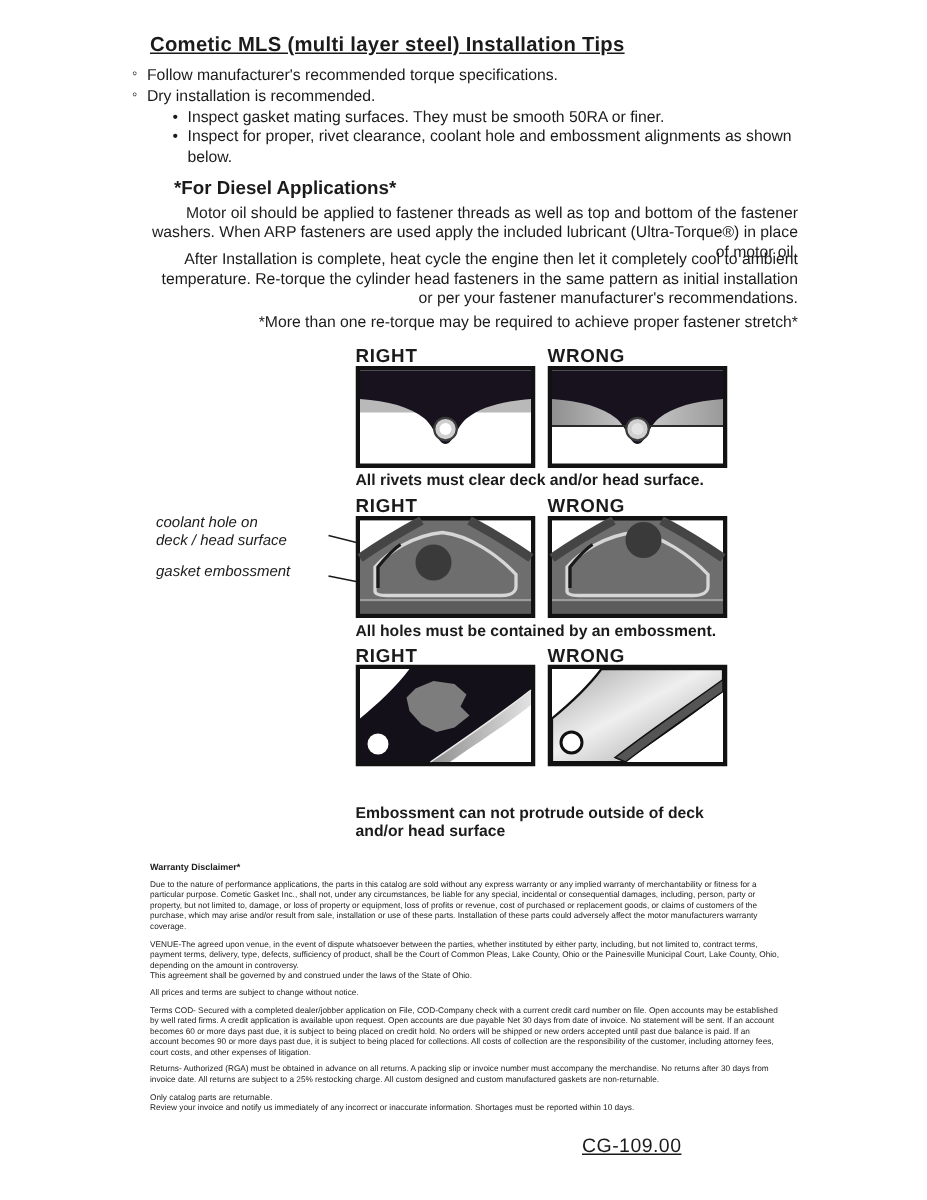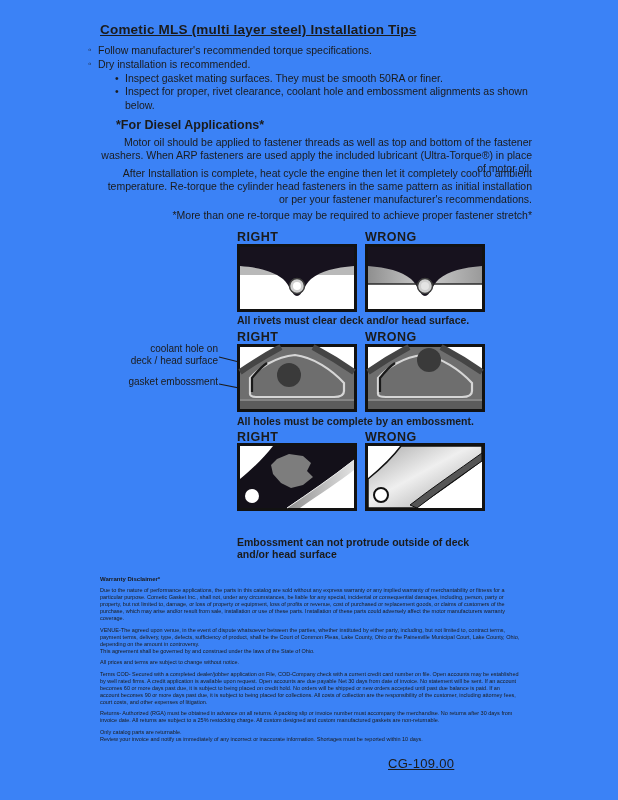--- a/index.html
+++ b/index.html
@@ -1,34 +1,34 @@
 <!DOCTYPE html>
 <html><head>
 <meta charset="utf-8">
 <style>
   html,body{margin:0;padding:0;background:#e8e8e8;}
-  .page{position:relative;width:618px;height:800px;background:#3b82f6;
+  .page{position:relative;width:618px;height:800px;background:#ffffff;
         font-family:"Liberation Sans", sans-serif;color:#1b1b1b;overflow:hidden;margin:0 auto;}
   .title{position:absolute;left:100px;top:22px;font-size:13.5px;font-weight:bold;
          text-decoration:underline;letter-spacing:0.2px;}
   .tips{position:absolute;left:88px;top:44px;font-size:10.5px;line-height:13.8px;width:440px;}
   .tip{position:relative;padding-left:10px;}
   .tip::before{content:"◦";position:absolute;left:0;top:-1px;font-size:10px;}
   .subtip{position:relative;padding-left:10px;margin-left:27px;}
   .subtip::before{content:"•";position:absolute;left:0;top:0;}
   .diesel-h{position:absolute;left:116px;top:118px;font-size:12.5px;font-weight:bold;}
   .para{position:absolute;left:100px;width:432px;font-size:10.5px;line-height:13.2px;text-align:right;}
   .p1{top:136px;} .p2{top:167px;} .pnote{top:209px;}
   .dlabel{position:absolute;width:120px;text-align:left;font-weight:bold;
           font-size:12.5px;letter-spacing:0.5px;}
   .dbox{position:absolute;width:120px;height:68px;}
   .dbox svg{display:block;}
   .caption{position:absolute;left:237px;font-weight:bold;font-size:10.5px;line-height:12px;}
-  .r2lab{position:absolute;left:104px;width:114px;text-align:right;
-         font-size:10px;line-height:11.5px;}
+  .r2lab{position:absolute;left:104px;width:114px;text-align:left;
+         font-size:10px;line-height:11.5px;font-style:italic;}
   .ptr{position:absolute;left:215px;top:350px;}
   .disc{position:absolute;left:100px;top:576px;width:420px;}
   .disc-h{font-weight:bold;font-size:6px;margin:0 0 5px 0;}
   .disc p{font-size:5.5px;line-height:7px;margin:0 0 4.5px 0;}
   .disc p.tight{margin-bottom:0;}
   .footer-code{position:absolute;left:388px;top:756px;font-size:13px;letter-spacing:0.3px;text-decoration:underline;}
 </style>
 </head>
 <body>
 
@@ -118,21 +118,21 @@
       <path d="M44,3 C31,10 16,19 3,28" stroke="#454545" stroke-width="6" fill="none"></path>
       <path d="M76,3 C89,10 104,19 117,28" stroke="#454545" stroke-width="6" fill="none"></path>
       <path d="M13,50 L13,34 C22,24 38,13 58,11 C76,13 95,26 107,39 L107,47 C107,51 103,53 97,53 L21,53 C16,53 13,52 13,50 Z" fill="none" stroke="#d6d6d6" stroke-width="2.2"></path>
       <path d="M15,48 L15,34 C19,29 24,23 30,19" fill="none" stroke="#1a1a1a" stroke-width="2.2"></path>
       <circle cx="64" cy="16" r="12" fill="#3a3a3a"></circle>
       <line x1="3" y1="56" x2="117" y2="56" stroke="#9c9c9c" stroke-width="1.2"></line>
       <rect x="3" y="57" width="114" height="8" fill="#5c5c5c"></rect>
     </svg>
   </div>
 
-  <div class="caption" style="top:415px;">All holes must be complete by an embossment.</div>
+  <div class="caption" style="top:415px;">All holes must be contained by an embossment.</div>
 
   <div class="dlabel" style="left:237px;top:430px;">RIGHT</div>
   <div class="dlabel" style="left:365px;top:430px;">WRONG</div>
 
   <div class="dbox" style="left:237px;top:443px;">
     <svg width="120" height="68" viewBox="0 0 120 68">
       <defs>
         <linearGradient id="g3r" x1="0" y1="0" x2="1" y2="0">
           <stop offset="0" stop-color="#8f8f8f"></stop>
             <stop offset="1" stop-color="#e2e2e2"></stop>

